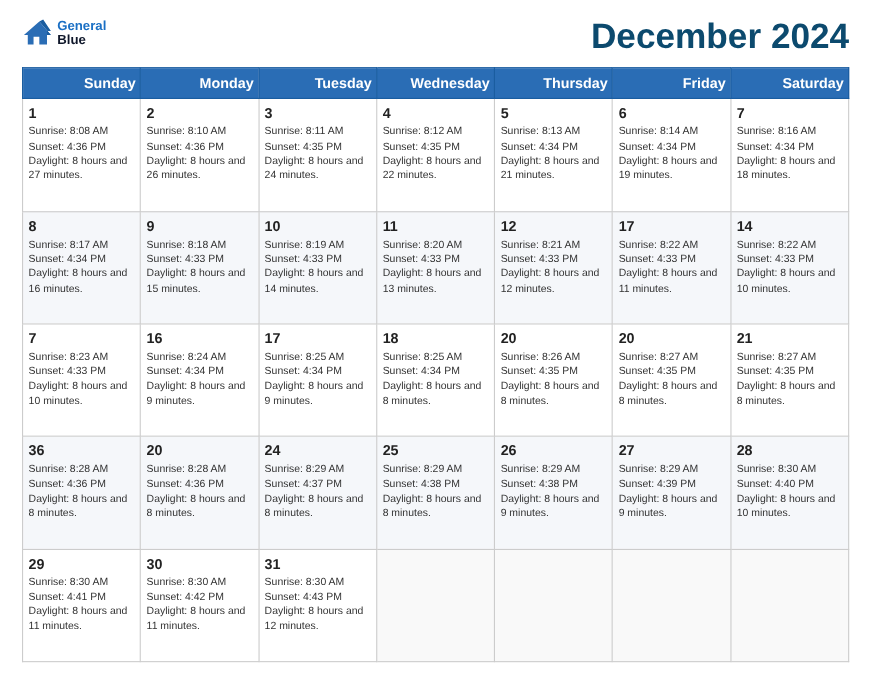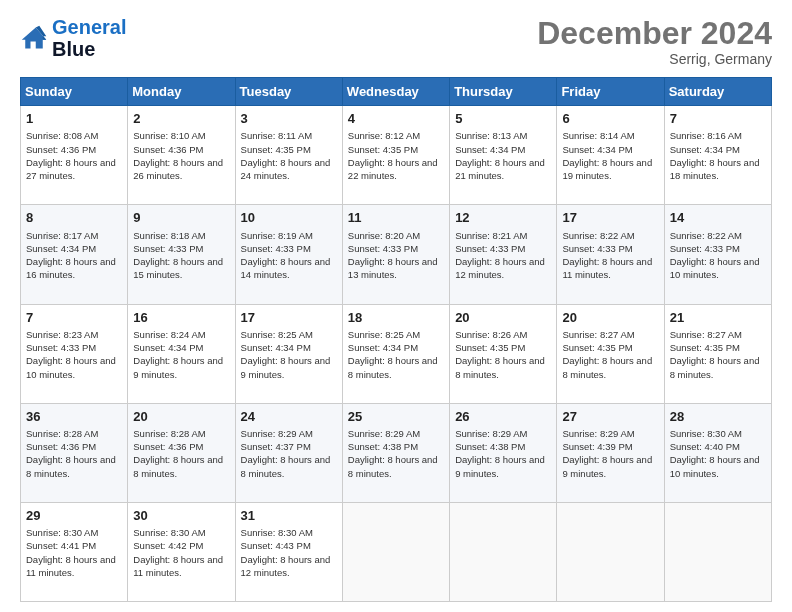--- a/index.html
+++ b/index.html
@@ -22,58 +22,58 @@
       justify-content: space-between;
       align-items: flex-start;
       margin-bottom: 10px;
     }
     .logo {
       display: flex;
       align-items: center;
       gap: 4px;
     }
     .logo-text {
-      font-size: 20px;
+      font-size: 12px;
       font-weight: bold;
       color: #333;
       line-height: 1.1;
     }
     .logo-text span { color: #1a6fc4; }
     .logo-icon {
       width: 28px;
       height: 28px;
     }
     .title-block {
       text-align: right;
     }
     .main-title {
       font-size: 32px;
       font-weight: bold;
-      color: #737373;
+      color: #0c4a6e;
       line-height: 1.1;
     }
     .subtitle {
       font-size: 14px;
       color: #555;
     }
     .calendar {
       flex: 1;
       border: 1px solid #ccc;
       border-collapse: collapse;
       width: 100%;
       table-layout: fixed;
     }
     .calendar thead tr th {
       background: #2a6db5;
       color: #fff;
       font-size: 13px;
       font-weight: bold;
       padding: 6px 4px;
       border: 1px solid #1a5da0;
-      text-align: left;
+      text-align: right;
     }
     .calendar tbody tr td {
       border: 1px solid #ccc;
       vertical-align: top;
       padding: 4px 5px;
       font-size: 9.5px;
       color: #333;
       line-height: 1.4;
       height: 85px;
     }
@@ -105,21 +105,20 @@
         <polygon points="18,4 30,18 26,18 26,28 18,28 18,20 12,20 12,28 6,28 6,18 2,18" fill="#2a6db5"></polygon>
         <polygon points="22,2 30,14 26,14 26,18 30,18 18,4" fill="#1a5da0"></polygon>
       </svg>
       <div class="logo-text">
         <div><span>General</span></div>
         <div><span style="color:#0f172a;">Blue</span></div>
       </div>
     </div>
     <div class="title-block">
       <div class="main-title">December 2024</div>
-      <div class="subtitle">Serrig, Germany</div>
     </div>
   </div>
 
   <table class="calendar">
     <thead>
       <tr id="header-row">
           <th>Sunday</th>
           <th>Monday</th>
           <th>Tuesday</th>
           <th>Wednesday</th>

